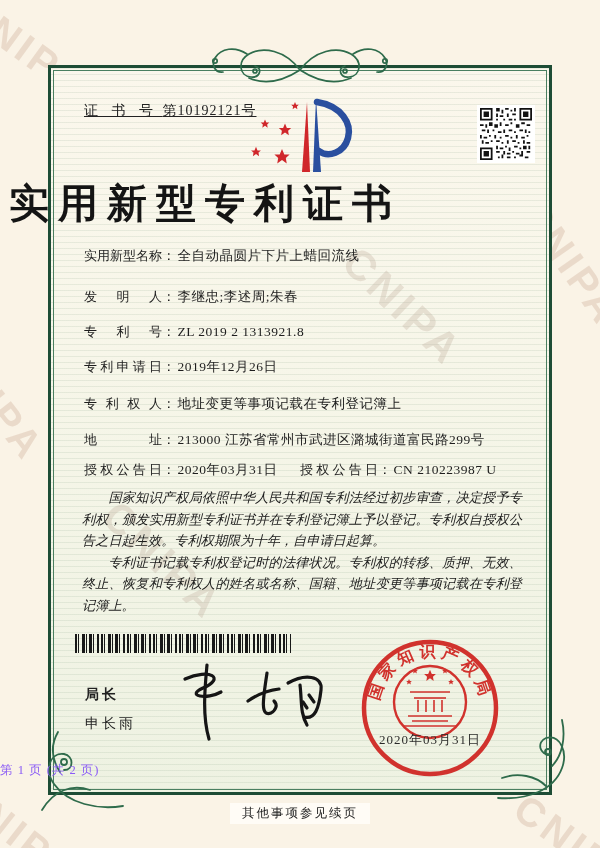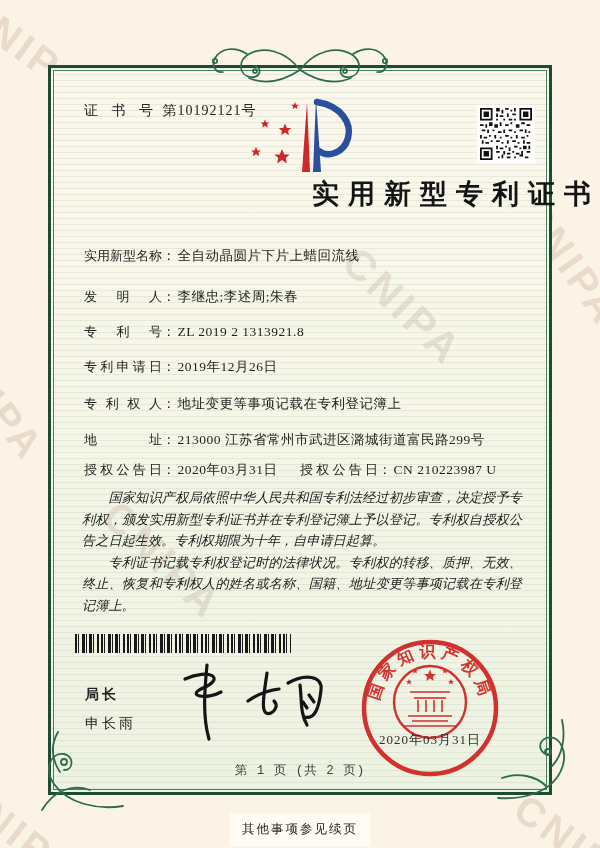--- a/index.html
+++ b/index.html
@@ -19,27 +19,27 @@
   .frame {
     position:absolute; left:48px; top:65px; width:504px; height:730px;
     box-sizing:border-box; border:3px solid #1d4c35;
     background:
       repeating-linear-gradient(180deg, rgba(110,145,115,0.13) 0 1px, rgba(0,0,0,0) 1px 6px),
       linear-gradient(180deg,#fbf7ec 0%, #f7f6e9 40%, #eef2e2 100%);
   }
   .frame-line { position:absolute; inset:2px; border:1px solid #4a7f60; }
   .flourish { position:absolute; pointer-events:none; }
   
-  .certno { position:absolute; left:84px; top:102px; font-size:14px; letter-spacing:1px; color:#222; white-space:nowrap; }
+  .certno { position:absolute; left:84px; top:102px; font-size:14px; letter-spacing:1px; color:#222; white-space:nowrap;text-decoration:underline; }
   .certno .sp { letter-spacing:5px; }
   .logo { position:absolute; left:238px; top:90px; }
   .qr { position:absolute; left:477px; top:105px; background:#fff; padding:3px; }
   .title {
-    position:absolute; top:176px; left:0; width:600px; text-align:right;
-    font-size:27px; font-weight:bold; color:#141414; letter-spacing:9px; text-indent:9px;
+    position:absolute; top:176px; left:0; width:600px; text-align:left;
+    font-size:40px; font-weight:bold; color:#141414; letter-spacing:9px; text-indent:9px;
   }
   
   .frow { position:absolute; left:84px; height:20px; white-space:nowrap; font-size:13.5px; color:#1e1e1e; }
   .flabel {
     display:inline-block; width:78px; font-size:13px;
     text-align:justify; text-align-last:justify; text-justify:inter-character;
     vertical-align:baseline;
   }
   .fcolon { display:inline-block; }
   .fval { margin-left:2px; letter-spacing:0.5px; }
@@ -60,25 +60,25 @@
       #181818 7px 10px, rgba(0,0,0,0) 10px 11px,
       #181818 11px 12px, rgba(0,0,0,0) 12px 14px,
       #181818 14px 17px, rgba(0,0,0,0) 17px 18px,
       #181818 18px 19px, rgba(0,0,0,0) 19px 22px,
       #181818 22px 24px, rgba(0,0,0,0) 24px 26px);
   }
   .signer-title { position:absolute; left:85px; top:686px; font-family:"Liberation Sans","DejaVu Sans",sans-serif; font-size:14px; letter-spacing:3px; color:#222;font-weight:bold; }
   .signer-name  { position:absolute; left:85px; top:715px; font-family:"Liberation Sans","DejaVu Sans",sans-serif; font-size:14px; letter-spacing:3px; color:#222; }
   .signature { position:absolute; left:155px; top:655px; }
   .seal { position:absolute; left:352px; top:628px; }
-  .pageno { position:absolute; top:762px; left:0; width:600px; text-align:center; font-size:12.5px; letter-spacing:1px; color:#404040;font-family:Liberation Mono, monospace; }
+  .pageno { position:absolute; top:762px; left:0; width:600px; text-align:left; font-size:12.5px; letter-spacing:1px; color:#8b5cf6; }
   .note {
     position:absolute; top:803px; left:50%; transform:translateX(-50%);
     font-size:12.5px; letter-spacing:2px; color:#222;
-    background:rgba(255,253,247,0.9); padding:8px 12px; white-space:nowrap;margin-top:10px;
+    background:rgba(255,253,247,0.9); padding:2px 12px; white-space:nowrap;
   }
 </style>
 </head>
 <body>
 
 <div class="page">
 
   <div class="wm" style="left:-20px; top:-12px; transform:rotate(36deg);">CNIPA</div>
   <div class="wm" style="left:-34px; top:330px; transform:rotate(52deg);">CNIPA</div>
   <div class="wm" style="left:-26px; top:772px; transform:rotate(38deg);">CNIPA</div>

